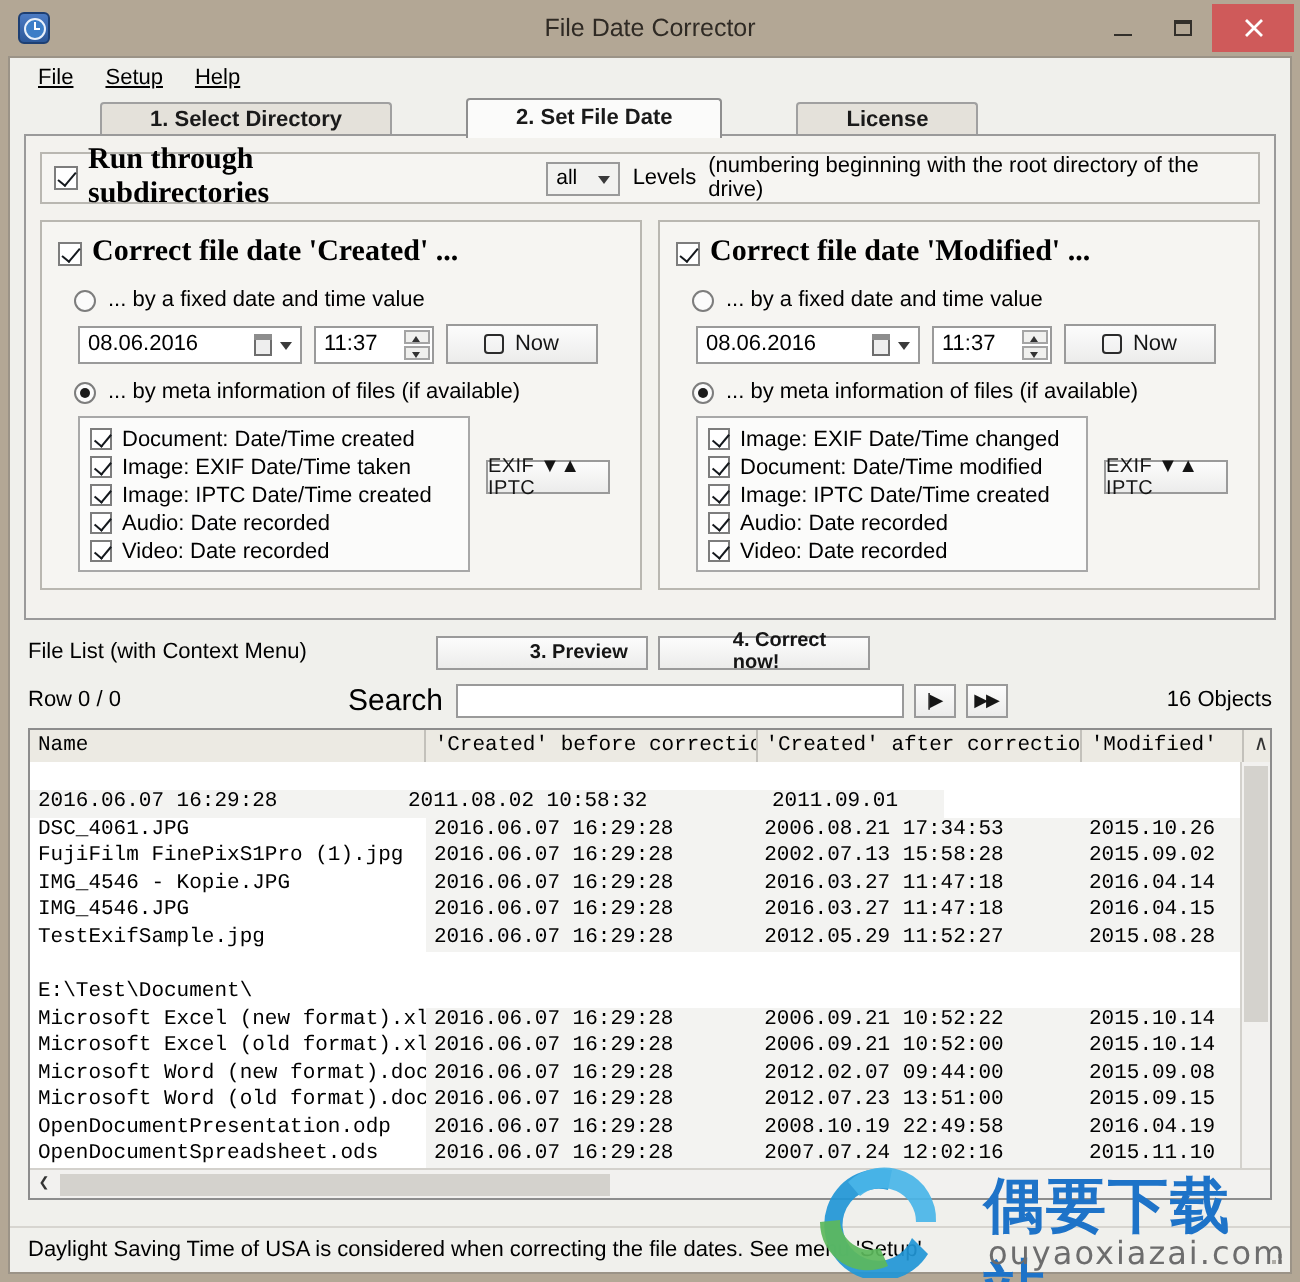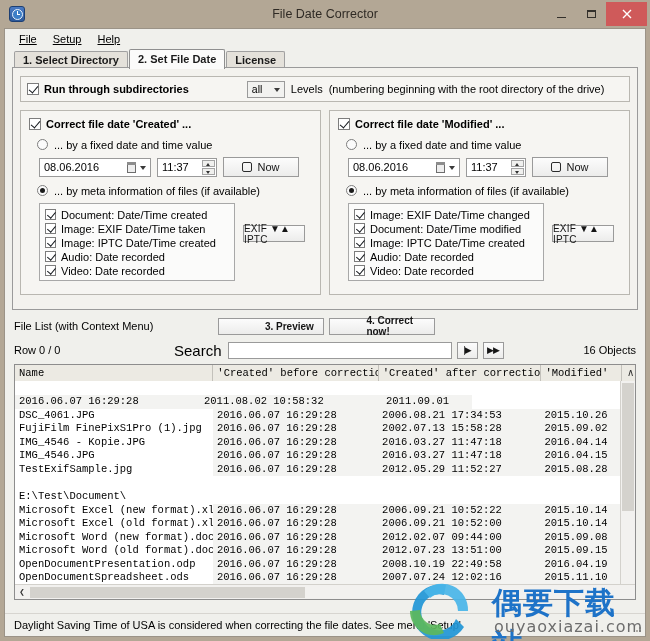--- a/index.html
+++ b/index.html
@@ -122,31 +122,32 @@
   .tabstrip {
     height: 20px;
     display: flex;
     align-items: flex-end;
     padding-left: 9px;
     position: relative;
   }
   .tab {
     height: 17px;
     line-height: 17px;
-    padding: 0 8px;
+    padding: 0 24px;
     font-size: 11px;
     font-weight: bold;
     border: 1px solid #a0a0a0;
     border-bottom: none;
     background: #e4e1da;
     border-radius: 2px 2px 0 0;
     margin-right: 1px;
     position: relative;
     top: 1px;
     color: #1a1a1a;
+    margin-left: 36px;
   }
   .tab.active {
     background: #fbfbfa;
     height: 19px;
     line-height: 19px;
     top: 1px;
     z-index: 3;
     border-color: #8f8f8f;
   }
   
@@ -186,21 +187,21 @@
   }
   .chk.checked::after {
     content: "";
     position: absolute;
     left: 3px; top: 0px;
     width: 4px; height: 8px;
     border: solid #14181d;
     border-width: 0 1.6px 1.6px 0;
     transform: rotate(40deg);
   }
-  .lbl-bold { font-weight: bold; font-size: 11px; }
+  .lbl-bold { font-weight: bold; font-size: 15px; font-family: Liberation Serif, serif; }
   .lbl { font-size: 11px; }
 
   .combo {
     width: 38px; height: 17px;
     border: 1px solid #9a9a9a;
     background: #f2f2f0;
     box-sizing: border-box;
     display: flex;
     align-items: center;
     font-size: 10.5px;
@@ -224,21 +225,21 @@
     width: 302px;
     height: 185px;
     padding: 7px 8px;
     box-sizing: border-box;
   }
   .panel-title {
     display: flex; align-items: center;
     margin-bottom: 9px;
   }
   .radio-row {
-    display: flex; align-items: flex-start;
+    display: flex; align-items: flex-end;
     margin-left: 8px;
     margin-bottom: 6px;
   }
   .radio {
     width: 11px; height: 11px;
     border-radius: 50%;
     border: 1px solid #7d7d7d;
     background: #fbfbfb;
     box-sizing: border-box;
     margin-right: 6px;

